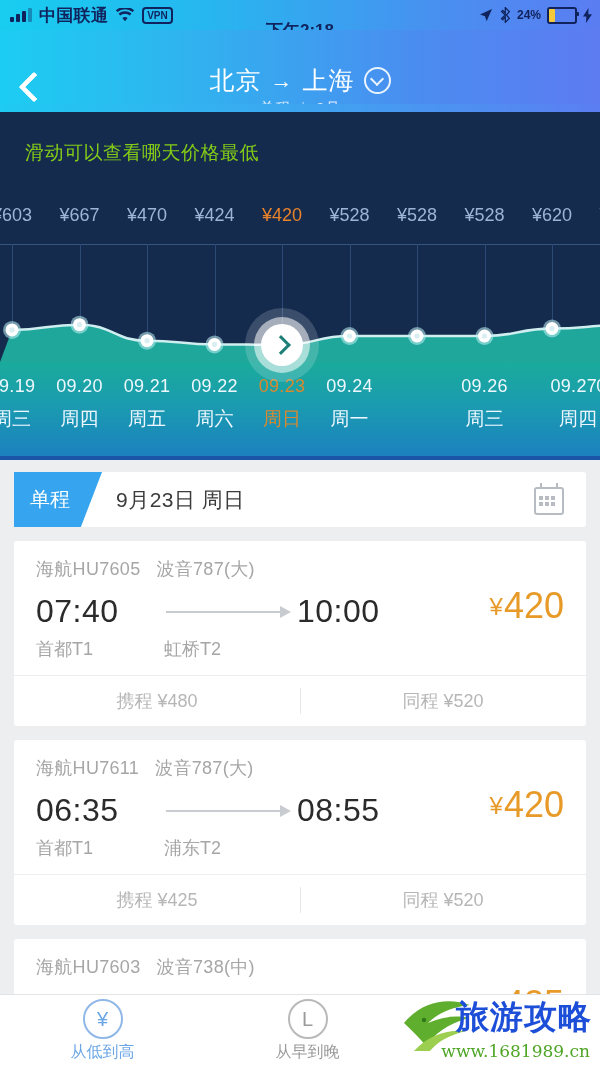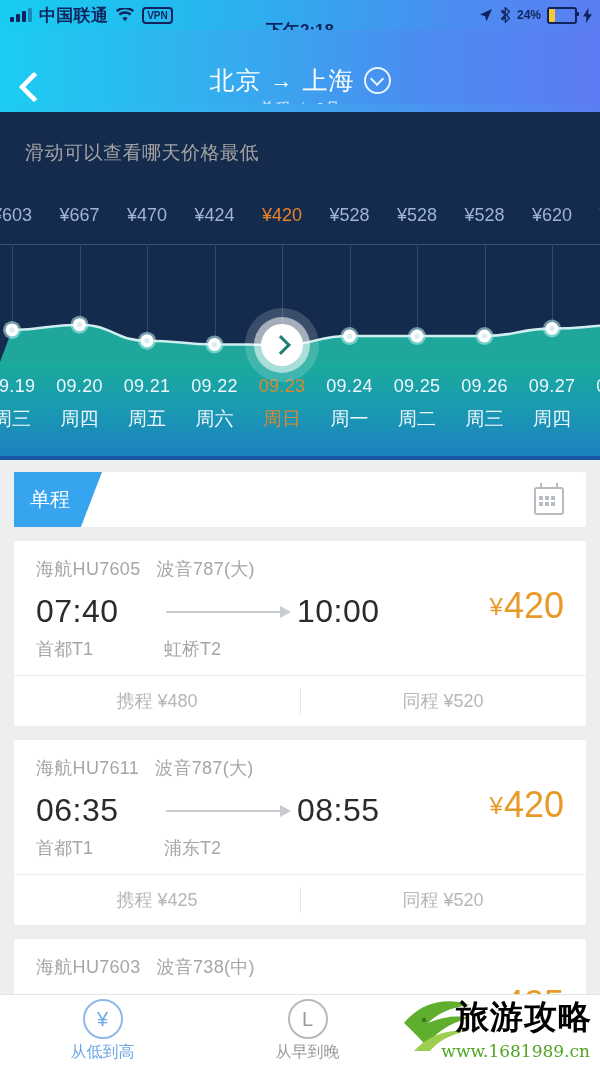--- a/index.html
+++ b/index.html
@@ -51,21 +51,21 @@
     color:#dcecff;font-size:15px;letter-spacing:.5px;}
   .h-sub .sep{opacity:.6;margin:0 6px;}
   .cyanstrip{position:absolute;left:0;top:104px;width:600px;height:8px;
     background:linear-gradient(90deg,#1ecbf2,#3ba9f0 45%,#5b7ef2);}
 
   
   .trend{position:absolute;left:0;top:112px;width:600px;height:348px;
     background:#152b4e;overflow:hidden;}
   .trend-head{position:absolute;left:25px;top:28px;display:flex;align-items:baseline;gap:12px;}
   .trend-title{color:#fff;font-size:27px;font-weight:bold;letter-spacing:1px;}
-  .trend-hint{color:#a3a3a3;font-size:19px;letter-spacing:.5px;}
+  .trend-hint{color:#84cc16;font-size:19px;letter-spacing:.5px;}
 
   .price-row{position:absolute;left:0;top:93px;width:600px;height:32px;}
   .price-row .lbl{position:absolute;top:0;font-size:18px;color:#9fb4d4;
     width:90px;text-align:center;white-space:nowrap;}
   .price-row .lbl.hi{color:#e8822a;}
 
   .plot{position:absolute;left:0;top:132px;width:600px;height:118px;}
   .grid{position:absolute;inset:0;}
   .grid i{position:absolute;top:0;width:1px;height:118px;background:#2d4a77;}
   .gridtop{position:absolute;left:0;top:0;width:600px;height:1px;background:#35557f;}
@@ -132,21 +132,21 @@
   .bitem{width:205px;text-align:center;}
   .bicon{width:36px;height:36px;border-radius:50%;border:2px solid #8fb8e8;
     margin:0 auto 3px auto;display:flex;align-items:center;justify-content:center;
     color:#6ba6e6;font-size:20px;}
   .bitem.off .bicon{border-color:#b9b9b9;color:#9a9a9a;}
   .blabel{font-size:16px;color:#6ba6e6;}
   .bitem.off .blabel{color:#9a9a9a;}
 
   .wm{position:absolute;right:4px;bottom:2px;width:200px;height:76px;}
   .wm .wtext{position:absolute;right:4px;top:6px;font-size:33px;font-weight:bold;
-    color:#000000;font-family:"DejaVu Serif","Liberation Serif",serif;letter-spacing:1px;}
+    color:#1d4ed8;font-family:"DejaVu Serif","Liberation Serif",serif;letter-spacing:1px;}
   .wm .wurl{position:absolute;right:6px;bottom:4px;font-size:17px;color:#4fa526;
     font-family:"DejaVu Serif","Liberation Serif",serif;text-align:right;}
 </style>
 </head>
 <body>
 
 <div class="phone">
 
   <div class="statusbar">
     <div class="sb-left">
@@ -291,45 +291,42 @@
           <span class="wk">周六</span>
         </div>
         <div class="d hi" style="left: 237px;">
           <span class="dd">09.23</span>
           <span class="wk">周日</span>
         </div>
         <div class="d" style="left: 304.5px;">
           <span class="dd">09.24</span>
           <span class="wk">周一</span>
         </div>
-        <div class="d" style="left: 372px;">
-          <span class="dd">09.25</span>
-          <span class="wk">周二</span>
-        </div>
         <div class="d" style="left: 439.5px;">
           <span class="dd">09.26</span>
           <span class="wk">周三</span>
         </div>
-        <div class="d" style="left: 507px;">
+        <div class="d" style="left: 507px; text-align: right;">
           <span class="dd">09.27</span>
           <span class="wk">周四</span>
         </div>
         <div class="d" style="left: 574.5px;">
           <span class="dd">09.28</span>
           <span class="wk">周五</span>
         </div>
       </div>
   </div>
 
   <div class="content">
 
     <div class="daybar">
       <div class="tabchip">
         <span>单程</span>
       </div>
+      <div class="daytext">9月23日 周日</div>
       <div class="cal">
         <span class="caldots">
           <i></i>
             <i></i>
             <i></i>
             <i></i>
             <i></i>
             <i></i>
         </span>
       </div>

